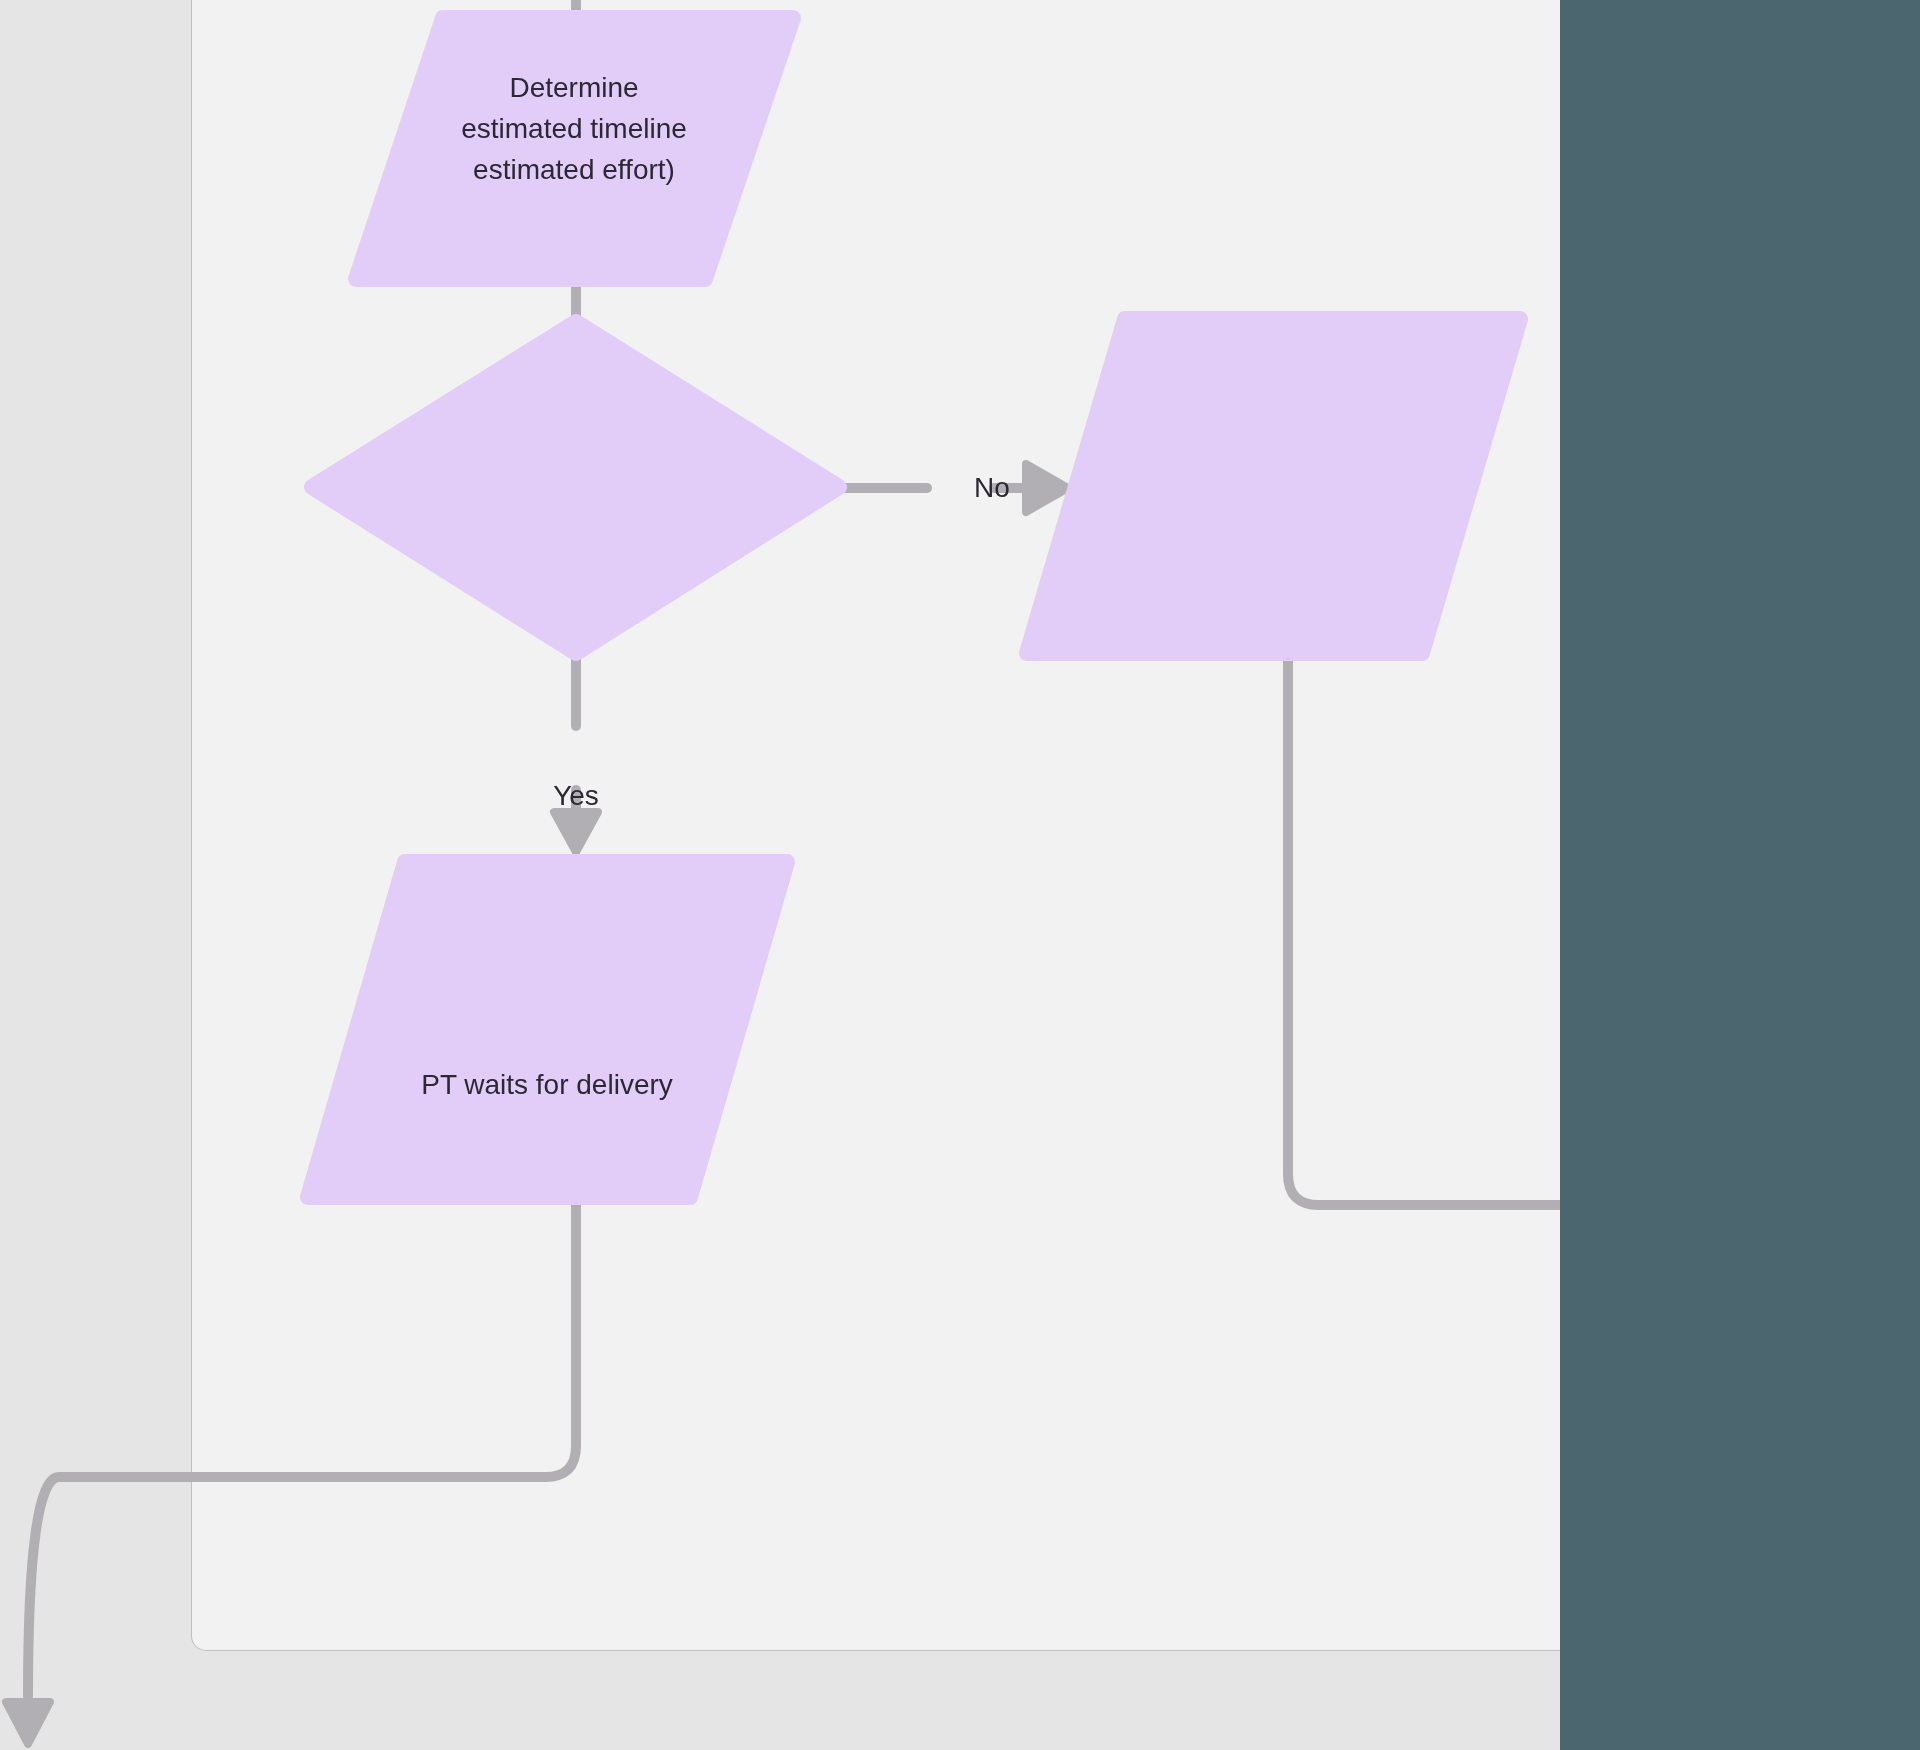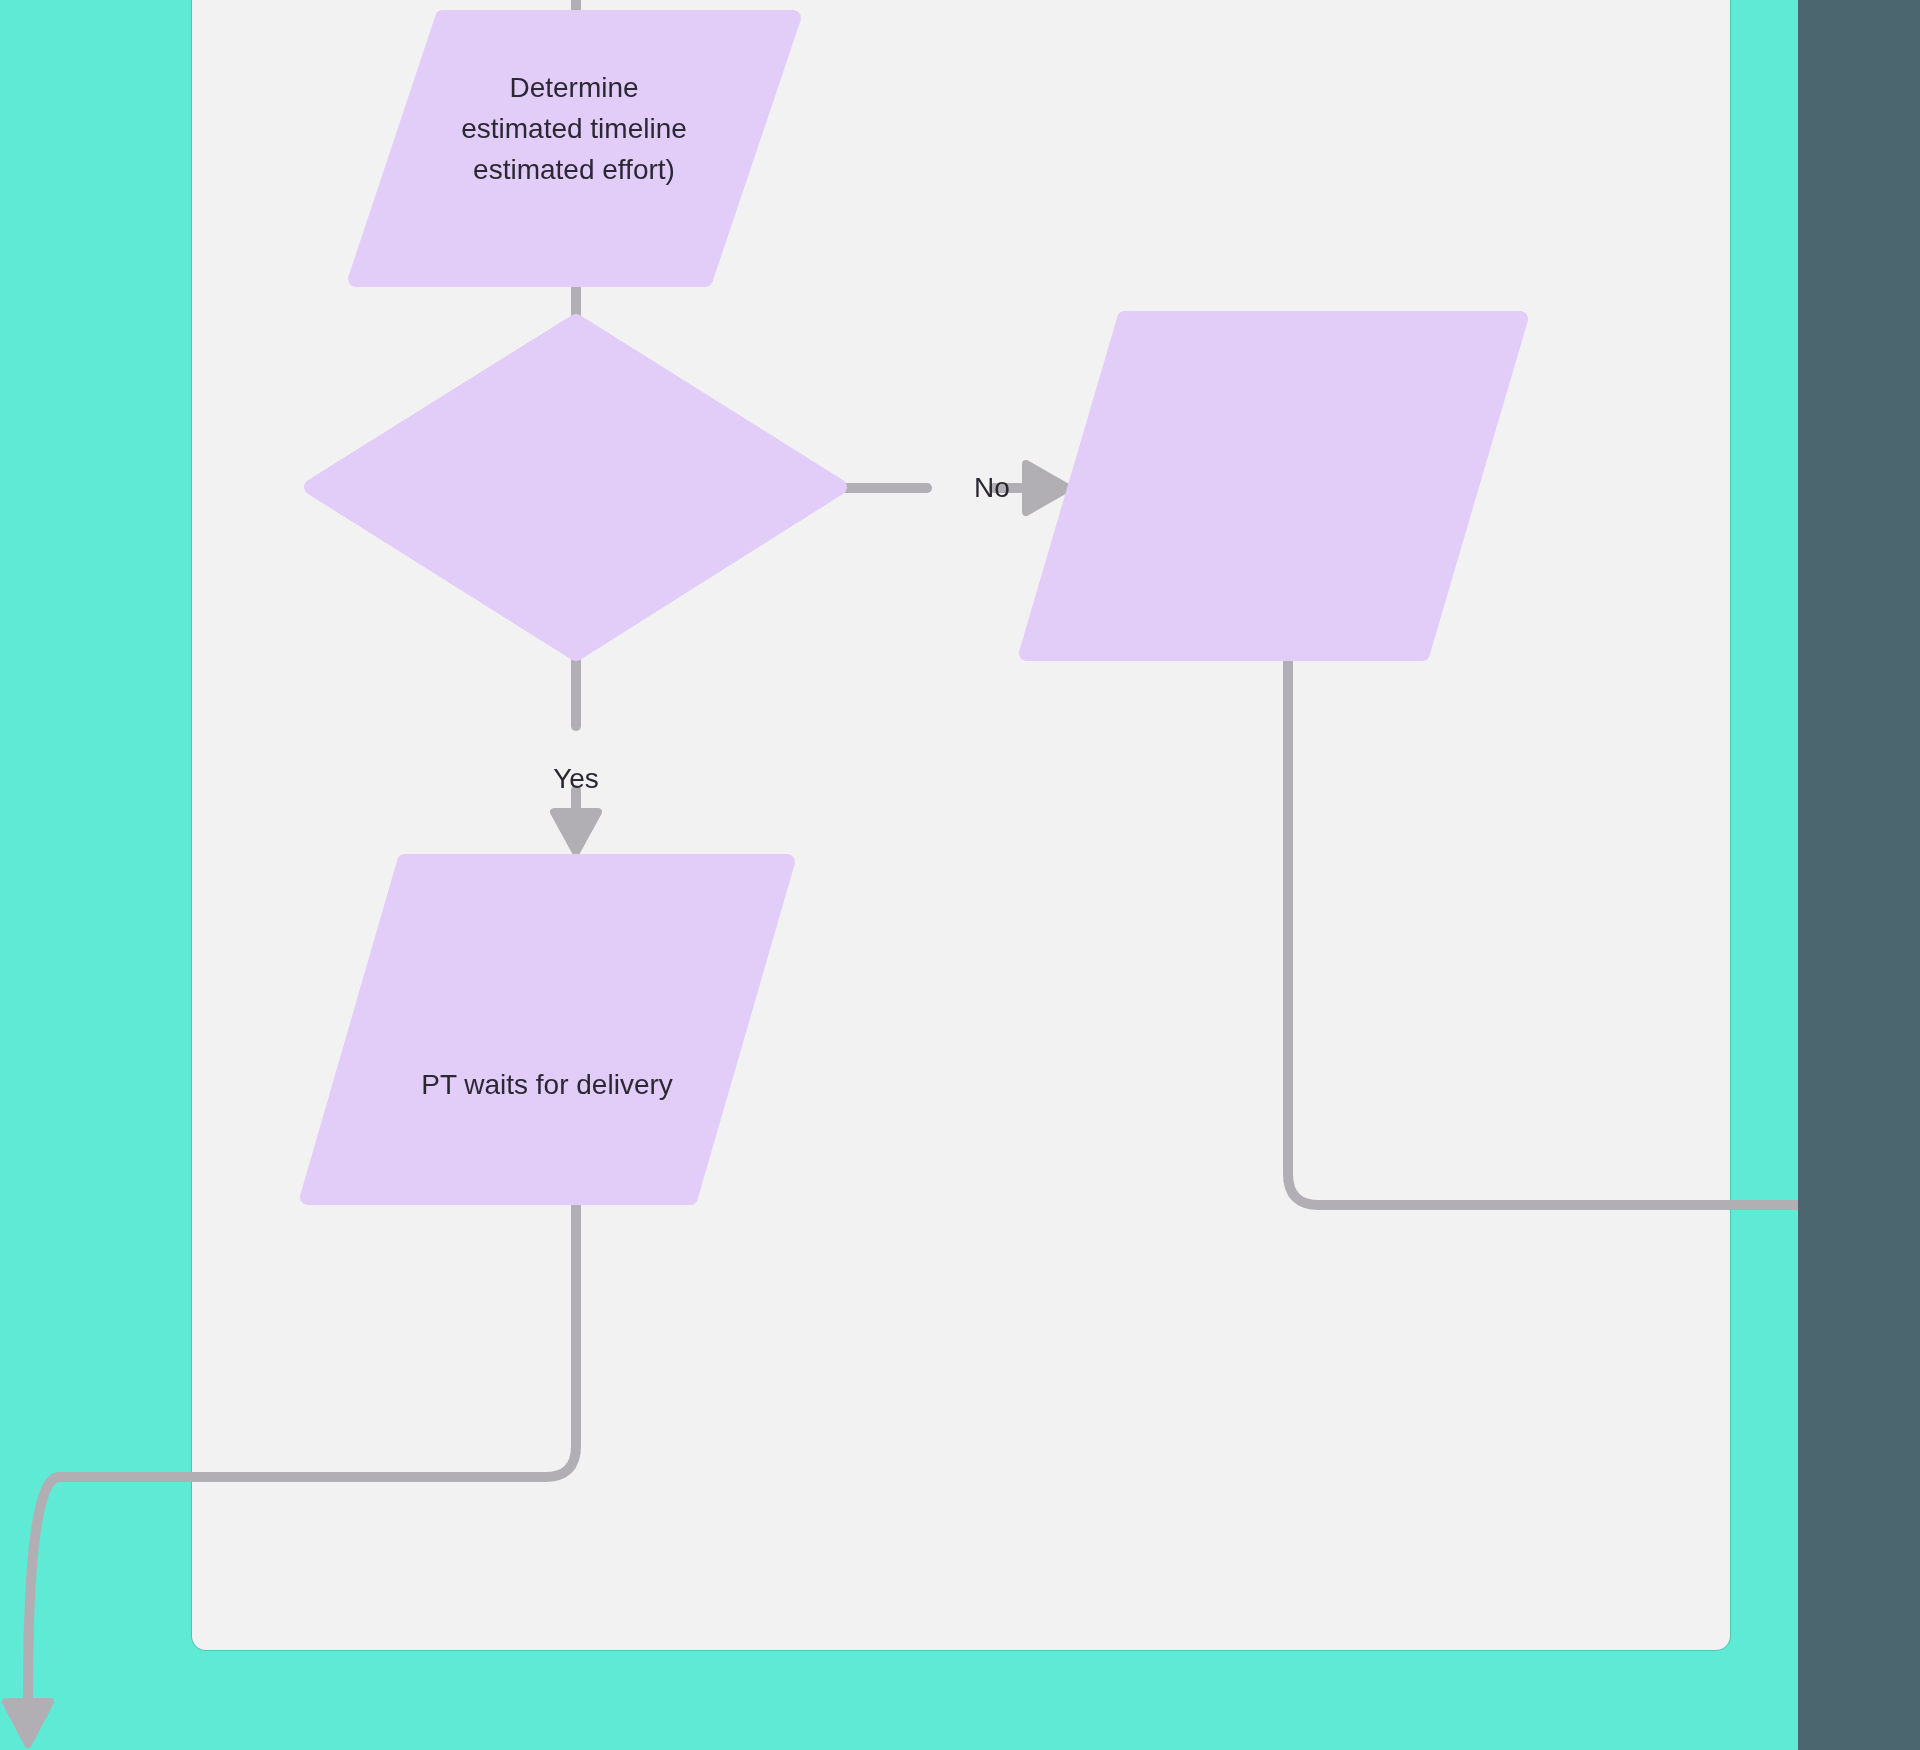--- a/index.html
+++ b/index.html
@@ -1,19 +1,19 @@
 <!DOCTYPE html>
 <html><head>
 <meta charset="utf-8">
 <style>
   html,body{margin:0;padding:0;background:#4b666f;}
   .stage{
     position:relative;
-    width:1798px;height:1750px;
-    background:#5eead4;
+    width:1560px;height:1750px;
+    background:#e5e5e5;
     overflow:hidden;
     font-family:"Liberation Sans",sans-serif;
   }
   .card{
     position:absolute;
     left:192px;top:-26px;
     width:1538px;height:1676px;
     background:#f2f2f2;
     border-radius:14px;
     box-shadow:0 0 0 1px rgba(0,0,0,0.16);
@@ -68,15 +68,15 @@
     <div>estimated timeline</div>
     <div>estimated effort)</div>
   </div>
 
 
 
   <div class="node-text" style="left:347px;top:1064px;width:400px">PT waits for delivery</div>
 
   <div class="edge-label" style="left:942px;top:467px;width:100px">No</div>
 
-  <div class="edge-label" style="left:526px;top:758px;width:100px">Yes</div>
+  <div class="edge-label" style="left:526px;top:775px;width:100px">Yes</div>
 
 </div>
 
 </body></html>

